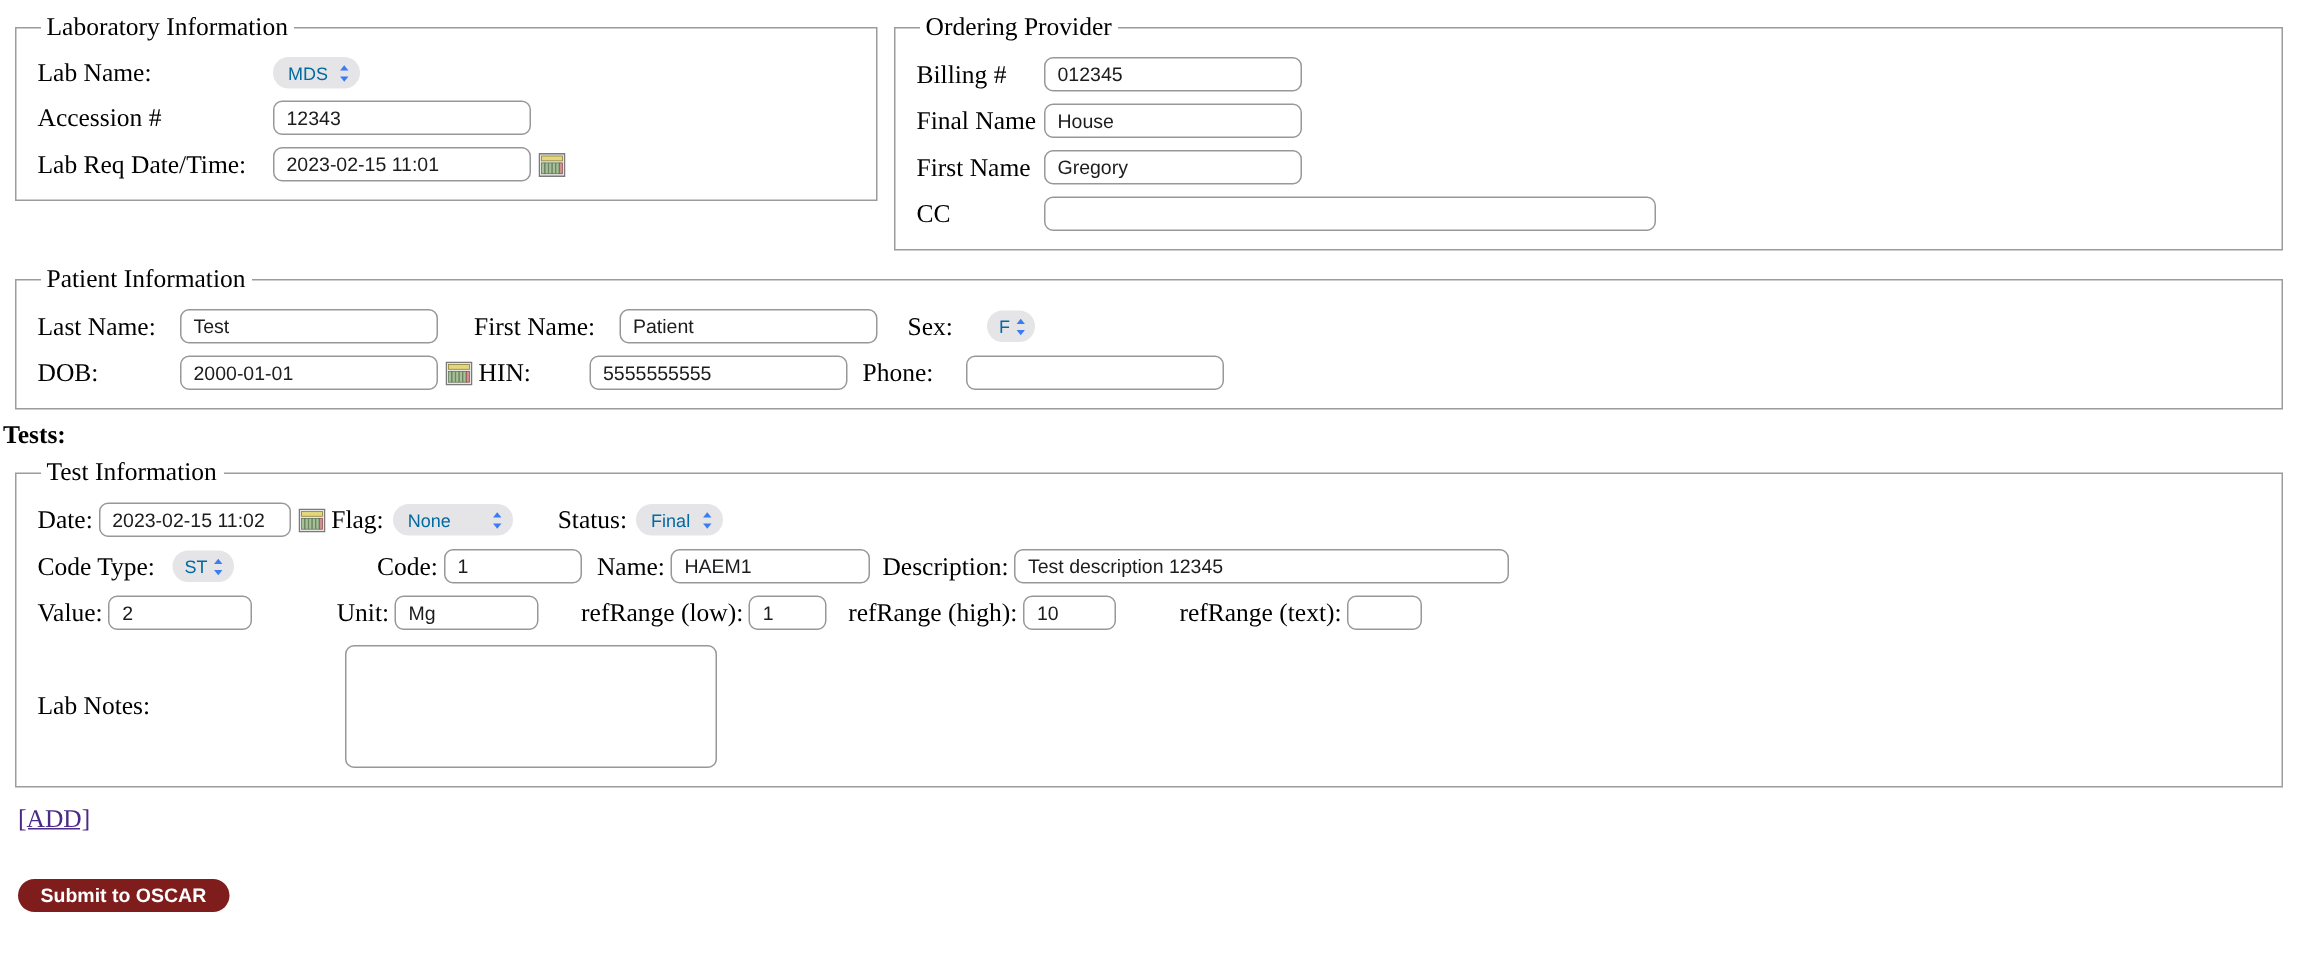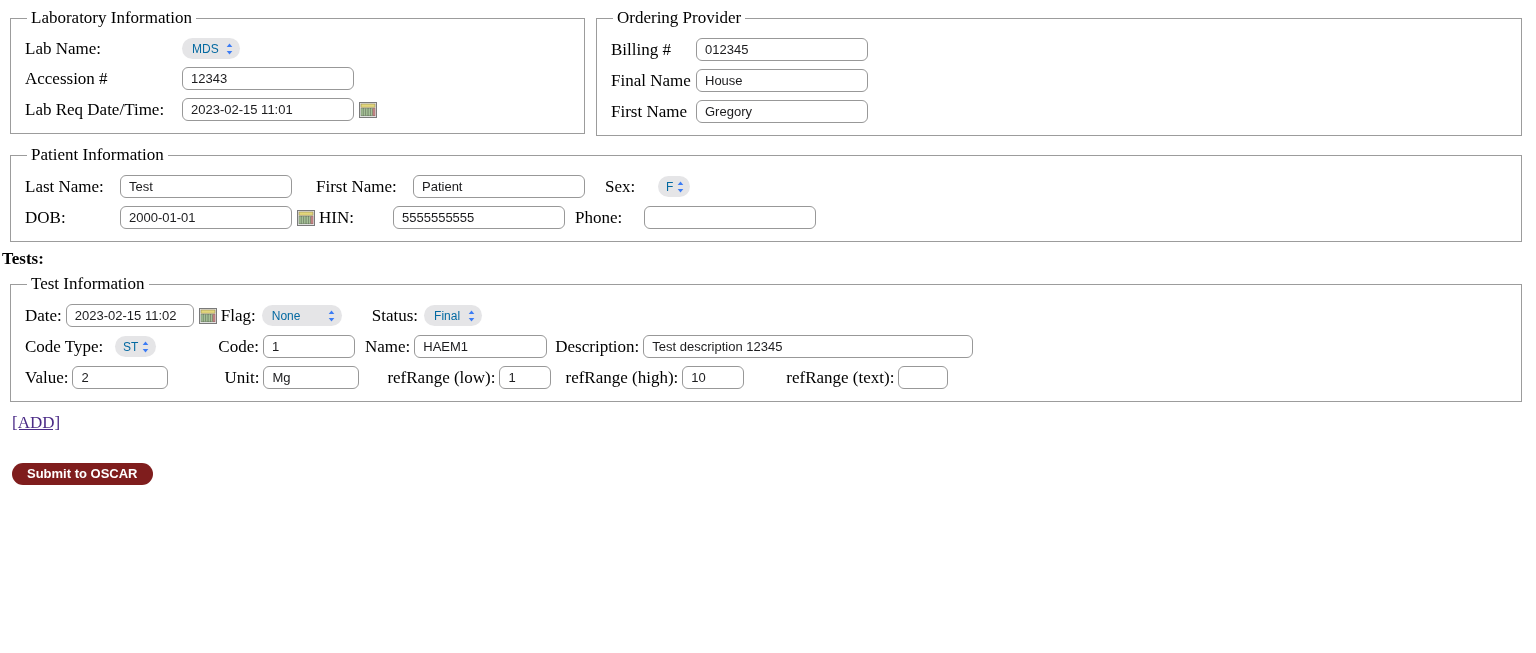--- a/index.html
+++ b/index.html
@@ -92,21 +92,21 @@
   }
   .ml8  { margin-left: 8px; }
   .ml10 { margin-left: 10px; }
   .ml14 { margin-left: 14px; }
   .ml20 { margin-left: 20px; }
   .ml24 { margin-left: 24px; }
   .ml28 { margin-left: 28px; text-align: center; }
   .ml30 { margin-left: 30px; }
   .ml42 { margin-left: 42px; }
   .ml56 { margin-left: 56px; }
-  .ml62 { margin-left: 62px; }
+  .ml62 { margin-left: 95px; }
   .mr4 { margin-right: 4px; }
   .mr6 { margin-right: 6px; }
   .lw157 { width: 157px; }
   .lw85  { width: 85px; }
   .lw95  { width: 95px; }
   .lw97  { width: 97px; }
   .lw74  { width: 74px; }
   .lw63  { width: 63px; }
   .lw205 { width: 205px; }
   .labnotes-row { align-items: center; margin-top: 10px; }
@@ -180,20 +180,24 @@
     <div class="frow">
       <span class="lbl lw85">Final Name</span>
       <input type="text" class="w170" value="House" style="">
     </div>
 
     <div class="frow">
       <span class="lbl lw85">First Name</span>
       <input type="text" class="w170" value="Gregory" style="">
     </div>
 
+    <div class="frow">
+      <span class="lbl lw85">CC</span>
+      <input type="text" class="w405" value="" style="">
+    </div>
   </fieldset>
 
 </div>
 
 <fieldset class="fs-patient">
   <legend>Patient Information</legend>
 
   <div class="frow">
     <span class="lbl lw95">Last Name:</span>
     <input type="text" class="w170" value="Test" style="">
@@ -274,20 +278,24 @@
     <span class="lbl ml56 mr4">Unit:</span>
     <input type="text" class="w95" value="Mg" style="">
     <span class="lbl ml28 mr4">refRange (low):</span>
     <input type="text" class="w52" value="1" style="">
     <span class="lbl ml14 mr4">refRange (high):</span>
     <input type="text" class="w62" value="10" style="">
     <span class="lbl ml42 mr4">refRange (text):</span>
     <input type="text" class="w50" value="" style="">
   </div>
 
+  <div class="frow labnotes-row">
+    <span class="lbl lw205">Lab Notes:</span>
+    <textarea style="width: 248px; height: 82px;"></textarea>
+  </div>
 
 </fieldset>
 
 <div class="add-row">
   <a class="bracket-link">[ADD]</a>
 </div>
 
 <button class="submit-btn">Submit to OSCAR</button>
 
 

